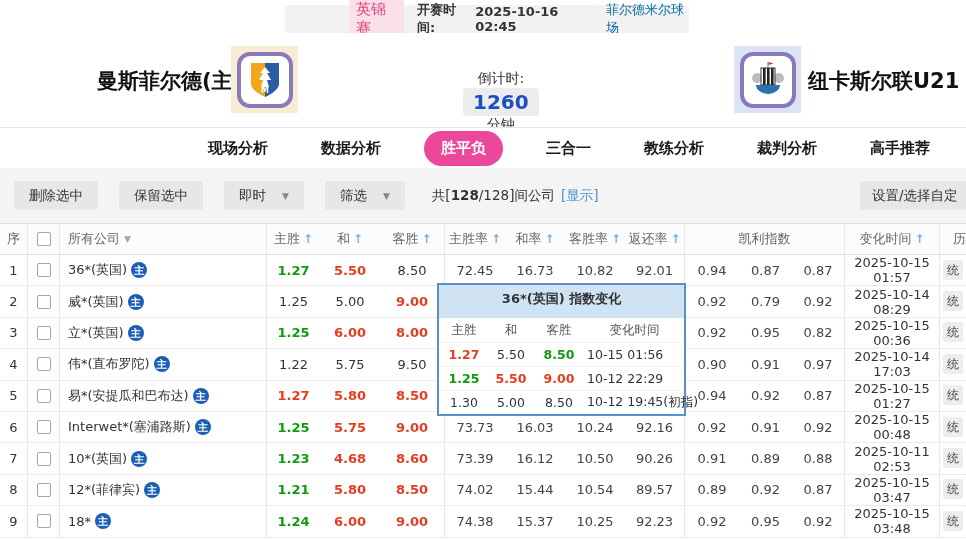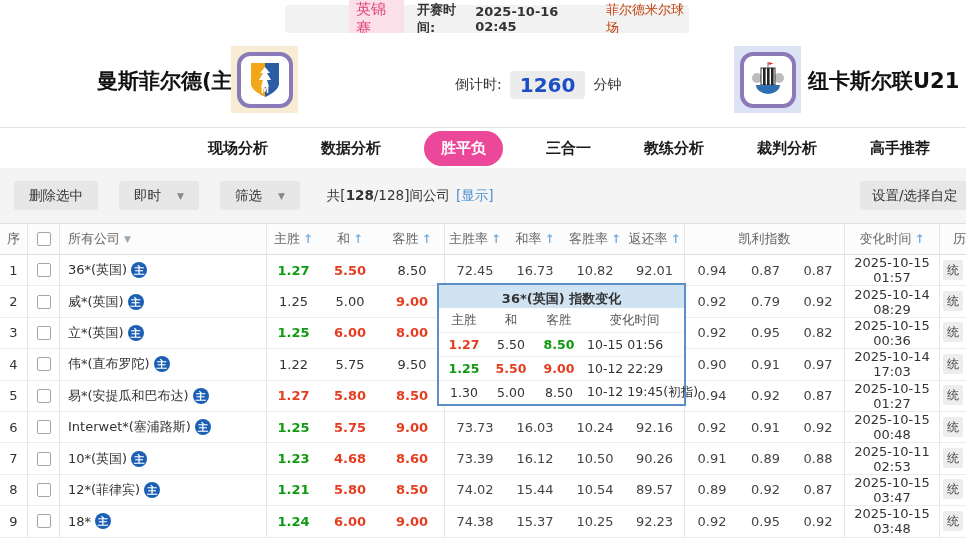--- a/index.html
+++ b/index.html
@@ -8,35 +8,35 @@
   .page { position:relative; width:966px; height:540px; overflow:hidden; }
 
   
   .topstrip { position:absolute; left:285px; top:5px; width:404px; height:28px;
     background:#f2f2f2; border-radius:4px; display:flex; align-items:center;
     padding-left:64px; font-size:13px; color:#333; }
   .league-badge { background:#fbdfe9; color:#e0447e; font-size:15px;
     padding:2px 7px; border-radius:2px; margin-right:13px; }
   .start-label { font-weight:700; margin-right:6px; }
   .start-time { font-weight:700; }
-  .venue { margin-left:13px; color:#c2410c; }
+  .venue { margin-left:13px; color:#0369a1; }
 
   
   .match-header { position:absolute; top:33px; left:0; width:966px; height:94px; background:#fff; }
   .team-name { position:absolute; font-size:21px; font-weight:700; color:#111; top:34px; }
   .home-name { left:97px; }
   .away-name { left:808px; }
   .logo-box { position:absolute; top:13px; width:67px; height:67px; display:flex;
     align-items:center; justify-content:center; }
   .home-box { left:231px; background:#f8ecd4; }
   .away-box { left:734px; background:#dde3f5; }
   .logo-inner { width:56px; height:56px; background:#fff; border:4px solid #8b7ab8;
     border-radius:13px; display:flex; align-items:center; justify-content:center; }
   .countdown { position:absolute; left:455px; top:37px; height:30px; display:flex;
-    align-items:center; font-size:14px; color:#333; }
+    align-items:center; font-size:14px; color:#333;flex-direction:column; }
   .cd-value { display:inline-block; background:#ececec; border-radius:4px;
     color:#1d4fc4; font-size:20px; font-weight:700; padding:2px 10px; margin:0 8px; }
 
   
   .nav { position:absolute; top:127px; left:0; width:966px; height:41px; background:#fff;
     border-top:1px solid #e5e5e5; display:flex; align-items:center; padding-left:198px; gap:33px; }
   .tab { font-size:15px; font-weight:700; color:#1a1a1a; padding:7px 10px; cursor:pointer; white-space:nowrap; }
   .tab.active { background:#ec4899; color:#fff; border-radius:18px; padding:8px 17px; }
 
   
@@ -74,21 +74,21 @@
   [data-c="b"] { color:#333; font-weight:400; }
   .rate { color:#444; }
   .chip { background:#ededed; border-radius:2px; font-size:12px; color:#444;
     padding:3px 4px; cursor:pointer; white-space:nowrap; }
   .kelly-head { grid-column:11 / span 3; text-align:center; }
   .lastcol-head { padding-left:13px; overflow:hidden; white-space:nowrap; }
 
   
   .popup { position:absolute; left:437px; top:60px; width:249px; border:2px solid #5a8fc8;
     background:#fff; z-index:5; }
-  .popup-title { background:#cfe3f3; height:23px; line-height:27px; text-align:center;
+  .popup-title { background:#cfe3f3; height:33px; line-height:27px; text-align:center;
     font-weight:700; font-size:13px; color:#333; }
   .popup-sub, .popup-row { display:grid; grid-template-columns:50px 44px 52px 99px;
     height:24px; align-items:center; font-size:12.5px; }
   .popup-sub { color:#555; }
   .popup-row { border-top:1px solid #eef2f7; color:#333; }
   .pc { text-align:center; }
   .pt { text-align:left; padding-left:2px; white-space:nowrap; }
 </style>
 </head>
 <body>
@@ -142,20 +142,21 @@
     <div class="tab">数据分析</div>
     <div class="tab active">胜平负</div>
     <div class="tab">三合一</div>
     <div class="tab">教练分析</div>
     <div class="tab">裁判分析</div>
     <div class="tab">高手推荐</div>
   </div>
 
   <div class="toolbar">
     <button class="tbtn">删除选中</button>
+    <button class="tbtn">保留选中</button>
     <button class="tbtn dd">
       <span>即时</span>
       <span class="caret">▼</span>
     </button>
     <button class="tbtn dd">
       <span>筛选</span>
       <span class="caret">▼</span>
     </button>
     <span class="count-text"><span>共[</span><b>128</b><span>/128]间公司</span><span class="show-link">[显示]</span></span>
     <button class="tbtn settings-btn">设置/选择自定</button>

